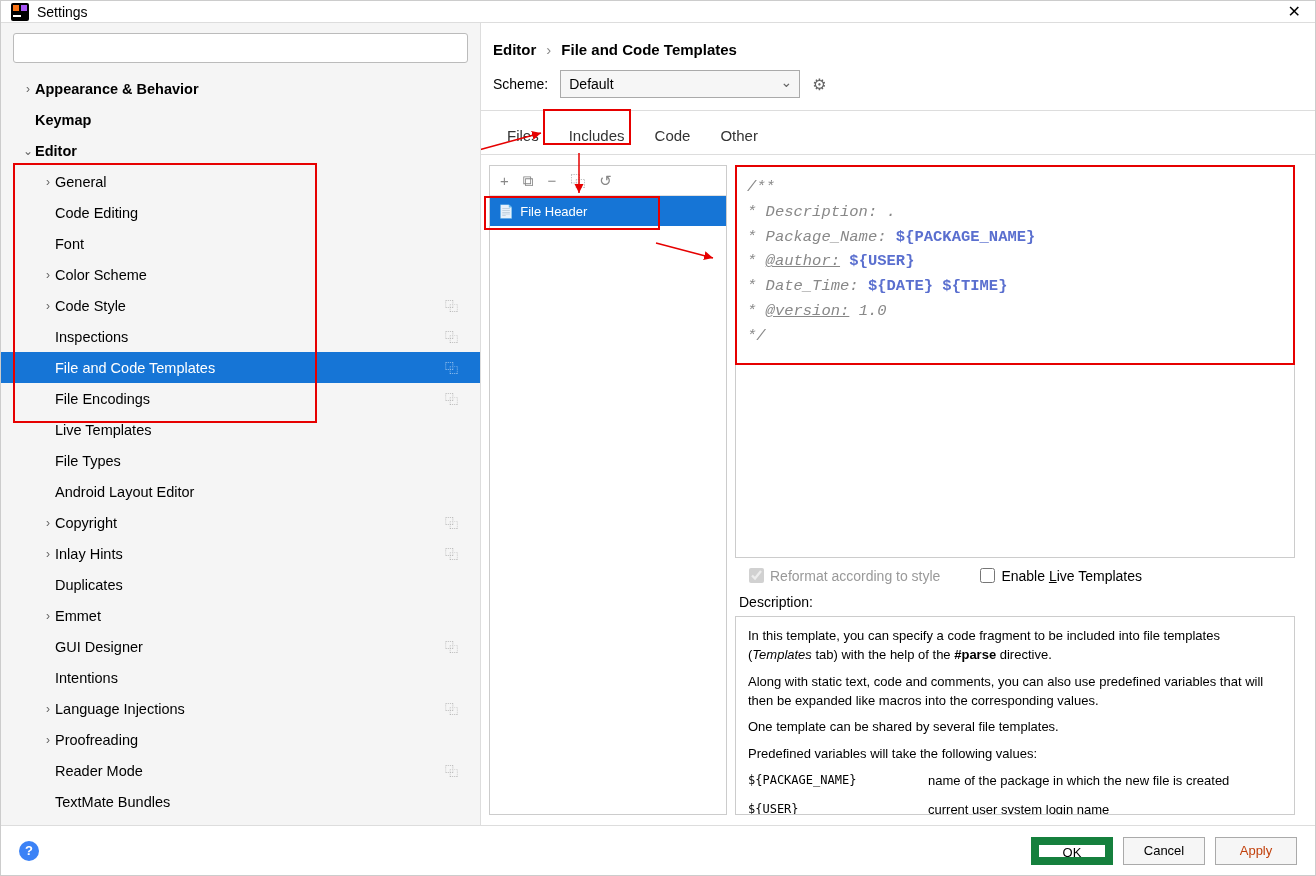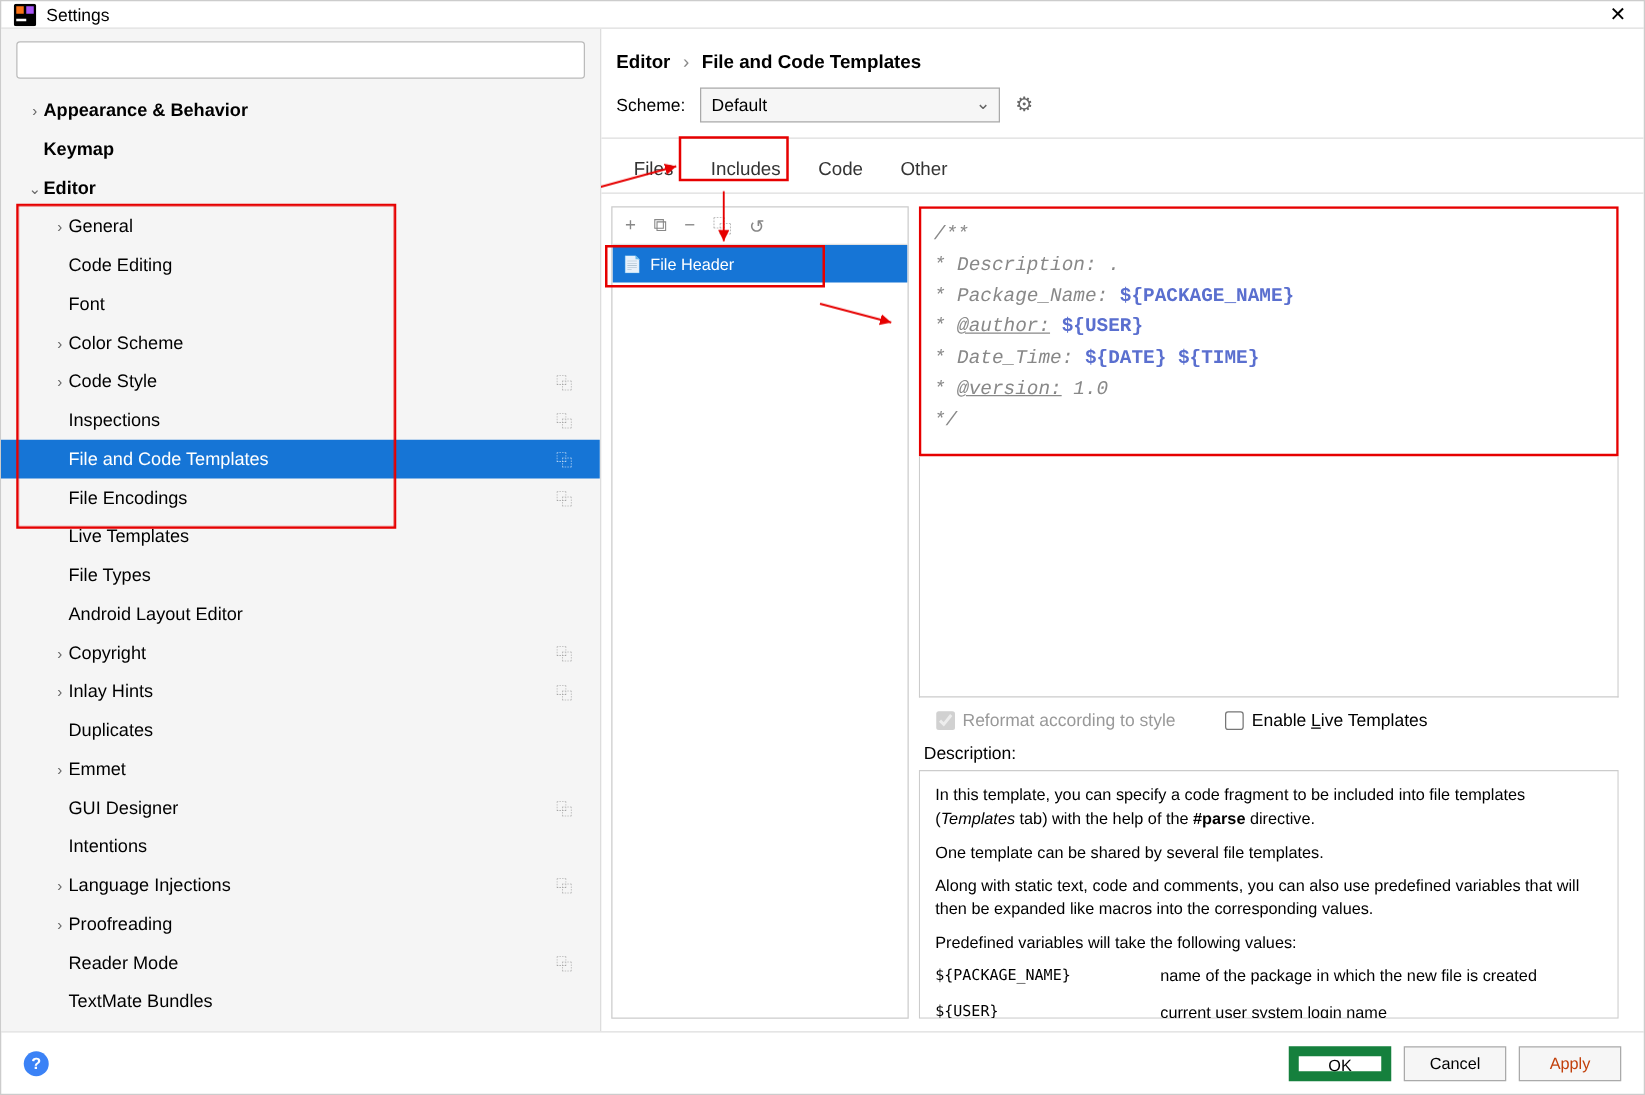--- a/index.html
+++ b/index.html
@@ -52,21 +52,21 @@
 .list-item.selected { background: #1675d6; color: #fff; }
 .list-item .ficon { font-size: 13px; opacity: .9; }
 
 .editor-col { flex: 1; display: flex; flex-direction: column; margin: 10px 8px 10px 0; overflow: hidden; }
 .code-box { border: 2px solid #e60000; padding: 8px 10px; font-family: Consolas, "Courier New", monospace; font-size: 15.5px; line-height: 1.6; color: #888; font-style: italic; height: 200px; overflow: auto; }
 .code-box .var { color: #5a6fcf; font-weight: bold; font-style: normal; }
 .code-box .tag { text-decoration: underline; }
 .editor-rest { flex: 1; border: 1px solid #ccc; border-top: none; }
 
 .opts-row { display: flex; align-items: center; gap: 40px; padding: 10px 0 6px 14px; font-size: 14px; }
-.opts-row .chk { display: flex; align-items: flex-end; gap: 6px; }
+.opts-row .chk { display: flex; align-items: flex-start; gap: 6px; }
 .opts-row .chk.disabled { color: #999; }
 .opts-row input[type=checkbox] { width: 15px; height: 15px; }
 .underline-letter { text-decoration: underline; }
 
 .desc-label { padding: 4px 0 6px 4px; font-size: 14px; }
 .desc-box { border: 1px solid #ccc; padding: 10px 12px; font-size: 13px; line-height: 1.45; height: 199px; overflow: auto; }
 .desc-box p { margin-bottom: 8px; }
 .desc-box .mono { font-family: Consolas, monospace; font-size: 12px; }
 .desc-box .row2 { display: flex; margin-bottom: 10px; }
 .desc-box .row2 .k { width: 180px; }
@@ -275,22 +275,22 @@
             </label>
             <label class="chk">
               <input type="checkbox" style="">
               <span><span>Enable </span><span class="underline-letter">L</span><span>ive Templates</span></span>
             </label>
           </div>
 
           <div class="desc-label">Description:</div>
           <div class="desc-box">
             <p><span>In this template, you can specify a code fragment to be included into file templates (</span><i>Templates</i><span> tab) with the help of the </span><b>#parse</b><span> directive.</span></p>
+            <p>Along with static text, code and comments, you can also use predefined variables that will then be expanded like macros into the corresponding values.</p>
             <p>One template can be shared by several file templates.</p>
-            <p>Along with static text, code and comments, you can also use predefined variables that will then be expanded like macros into the corresponding values.</p>
             <p>Predefined variables will take the following values:</p>
             <div class="row2">
                 <span class="k mono">${PACKAGE_NAME}</span>
                 <span>name of the package in which the new file is created</span>
               </div>
             <div class="row2">
                 <span class="k mono">${USER}</span>
                 <span>current user system login name</span>
               </div>
 

